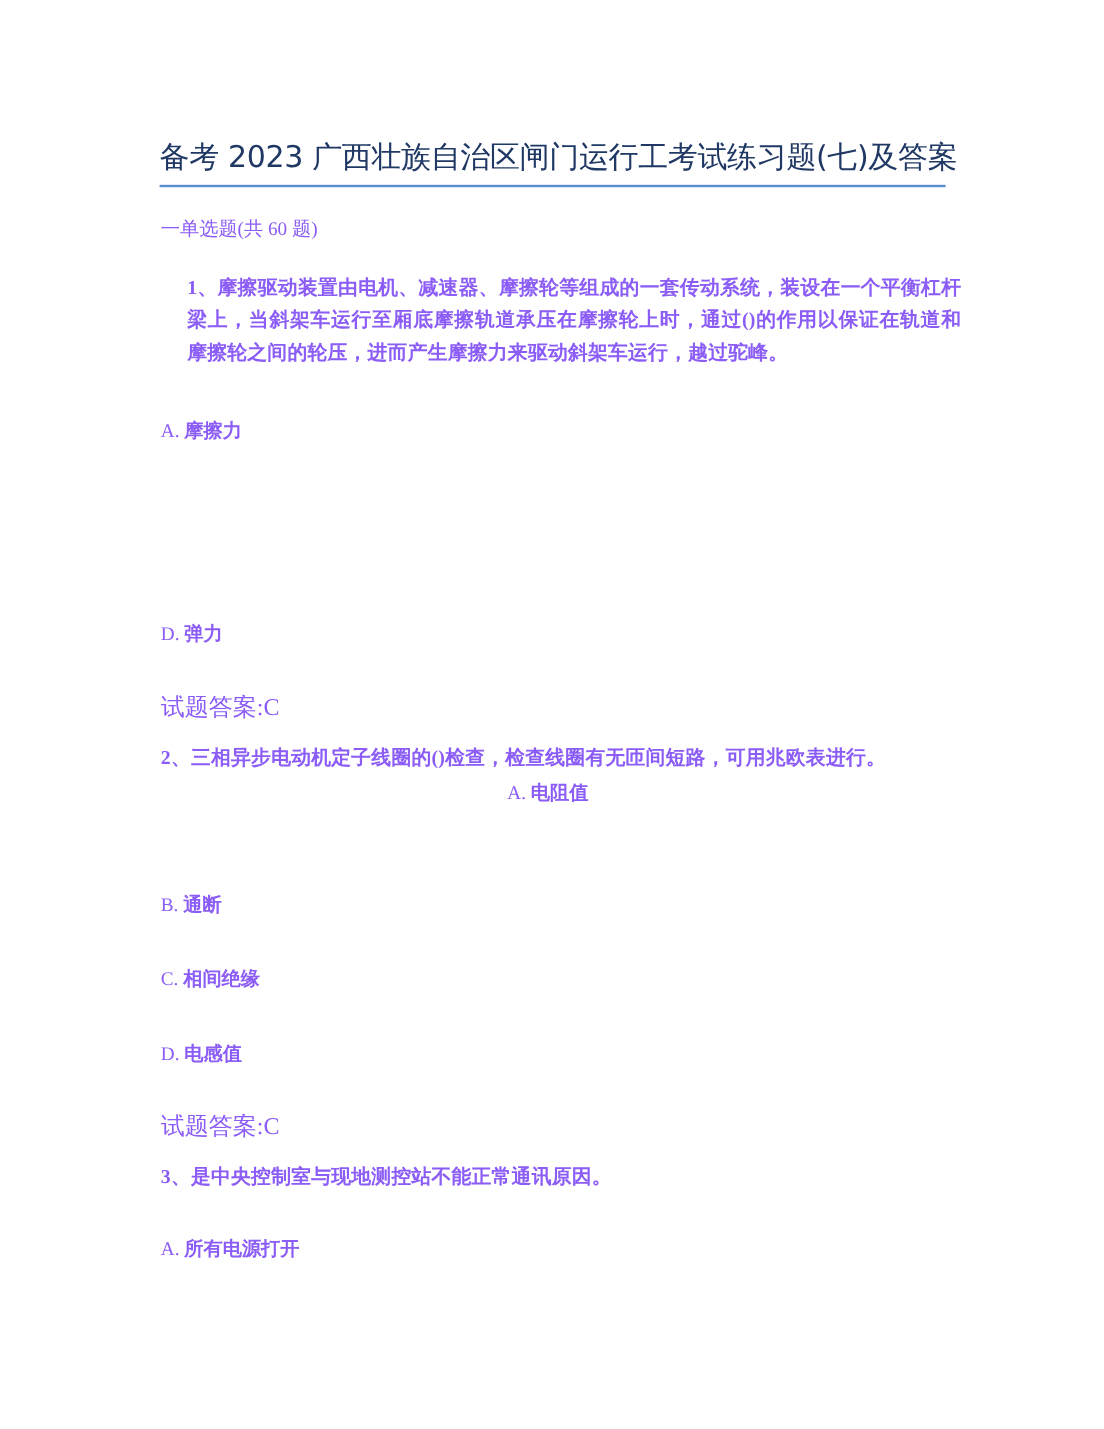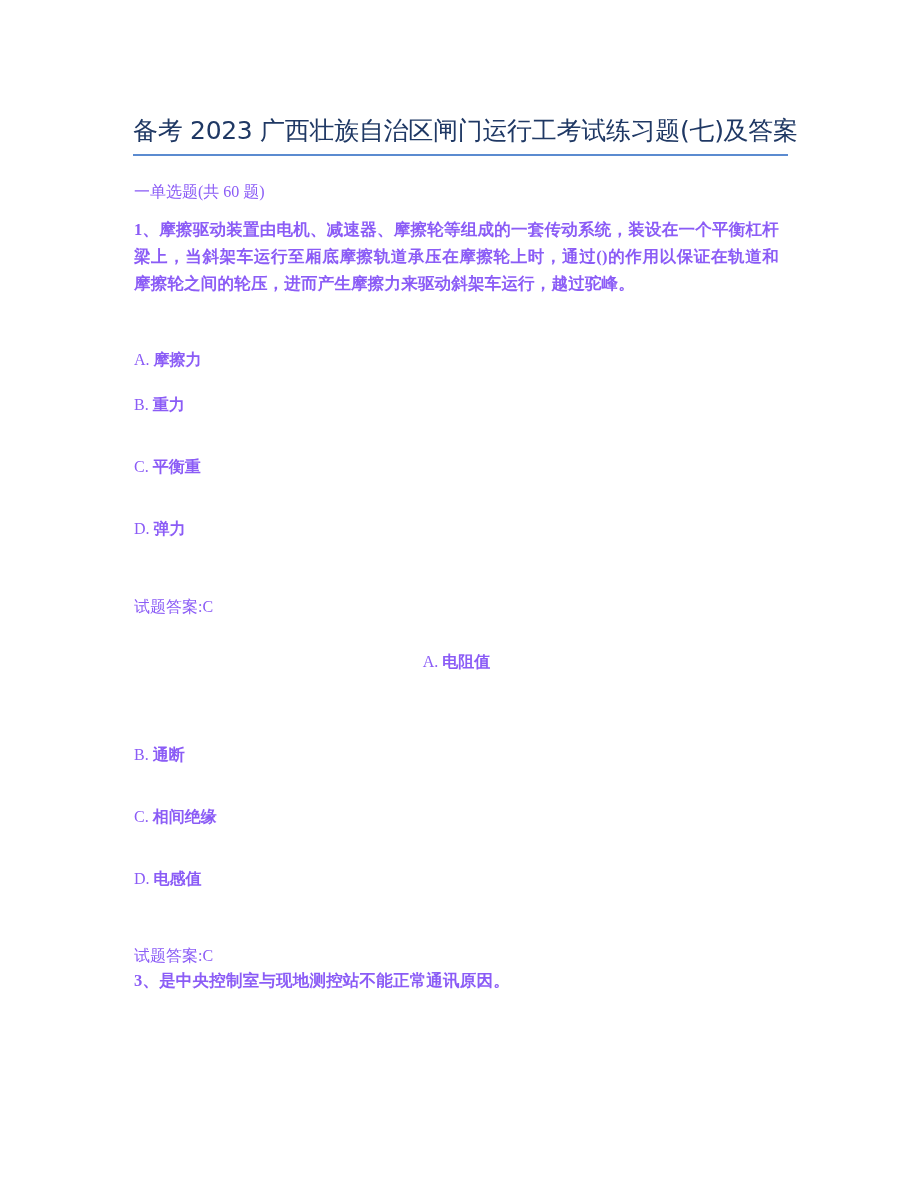--- a/index.html
+++ b/index.html
@@ -51,58 +51,51 @@
       color: #8b5cf6;
     }
     .section-heading { top: 178px; }
     .q-text {
       font-size: 16.5px;
       line-height: 27px;
       font-weight: bold;
       letter-spacing: 0.2px;
       text-align: justify;
     }
-    .q1 { top: 216px; }
+    .q1 { top: 226px; margin-left: 22px; }
     .q2 { top: 618px; }
     .q3 { top: 967px; }
     .opt { font-size: 16px; line-height: 27px; }
     .opt-letter { font-weight: normal; }
     .opt-text { font-weight: bold; }
-    .answer { font-size: 16px; line-height: 27px; margin-top: 16px; }
+    .answer { font-size: 20px; line-height: 27px; }
   </style>
 </head>
 <body>
 
 <div class="page">
 
   <div class="title">备考 2023 广西壮族自治区闸门运行工考试练习题(七)及答案</div>
   <div class="title-rule"></div>
 
   <div class="block section-heading">一单选题(共 60 题)</div>
 
   <div class="block q-text q1">1、摩擦驱动装置由电机、减速器、摩擦轮等组成的一套传动系统，装设在一个平衡杠杆梁上，当斜架车运行至厢底摩擦轨道承压在摩擦轮上时，通过()的作用以保证在轨道和摩擦轮之间的轮压，进而产生摩擦力来驱动斜架车运行，越过驼峰。</div>
 
   <div class="block opt" style="top:346px;">
     <span class="opt-letter">A.</span>
     <span class="opt-text">摩擦力</span>
   </div>
-  <div class="block opt" style="top:391px;">
-    <span class="opt-letter">B.</span>
-    <span class="opt-text">重力</span>
-  </div>
-  <div class="block opt" style="top:453px;">
-    <span class="opt-letter">C.</span>
-    <span class="opt-text">平衡重</span>
-  </div>
   <div class="block opt" style="top:515px;">
     <span class="opt-letter">D.</span>
     <span class="opt-text">弹力</span>
   </div>
   <div class="block answer" style="top:577px;">试题答案:C</div>
 
+  <div class="block q-text q2">2、三相异步电动机定子线圈的()检查，检查线圈有无匝间短路，可用兆欧表进行。</div>
 
   <div class="block opt" style="top:648px;text-align:center;">
     <span class="opt-letter">A.</span>
     <span class="opt-text">电阻值</span>
   </div>
   <div class="block opt" style="top:741px;">
     <span class="opt-letter">B.</span>
     <span class="opt-text">通断</span>
   </div>
   <div class="block opt" style="top:803px;">
@@ -110,14 +103,18 @@
     <span class="opt-text">相间绝缘</span>
   </div>
   <div class="block opt" style="top:865px;">
     <span class="opt-letter">D.</span>
     <span class="opt-text">电感值</span>
   </div>
   <div class="block answer" style="top:926px;">试题答案:C</div>
 
   <div class="block q-text q3">3、是中央控制室与现地测控站不能正常通讯原因。</div>
 
+  <div class="block opt" style="top:1028px;">
+    <span class="opt-letter">A.</span>
+    <span class="opt-text">所有电源打开</span>
+  </div>
 
 </div>
 
 </body></html>

